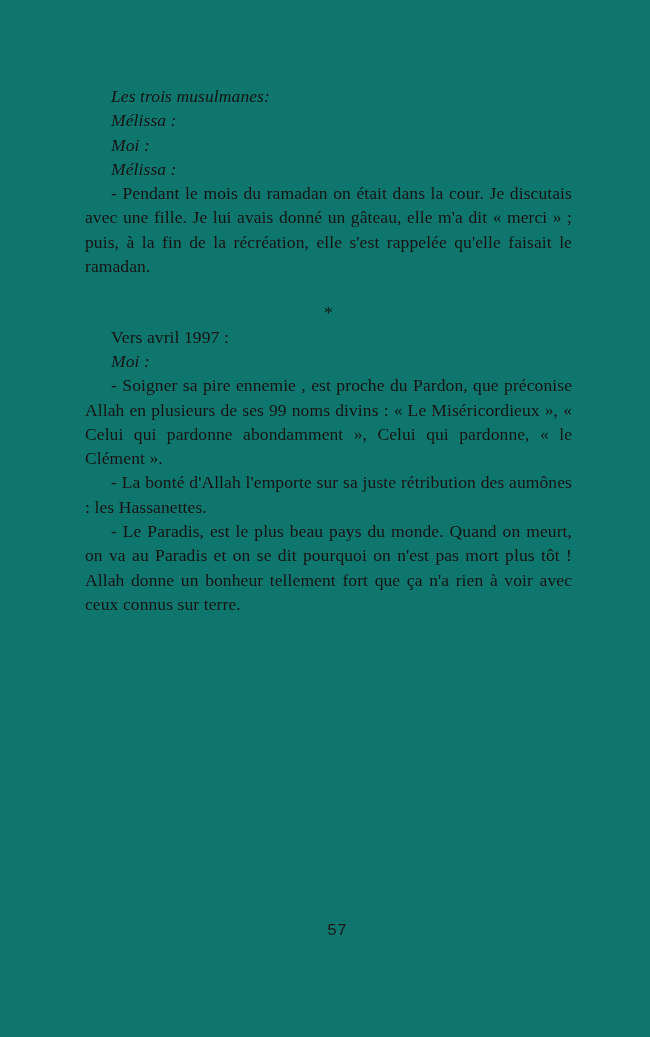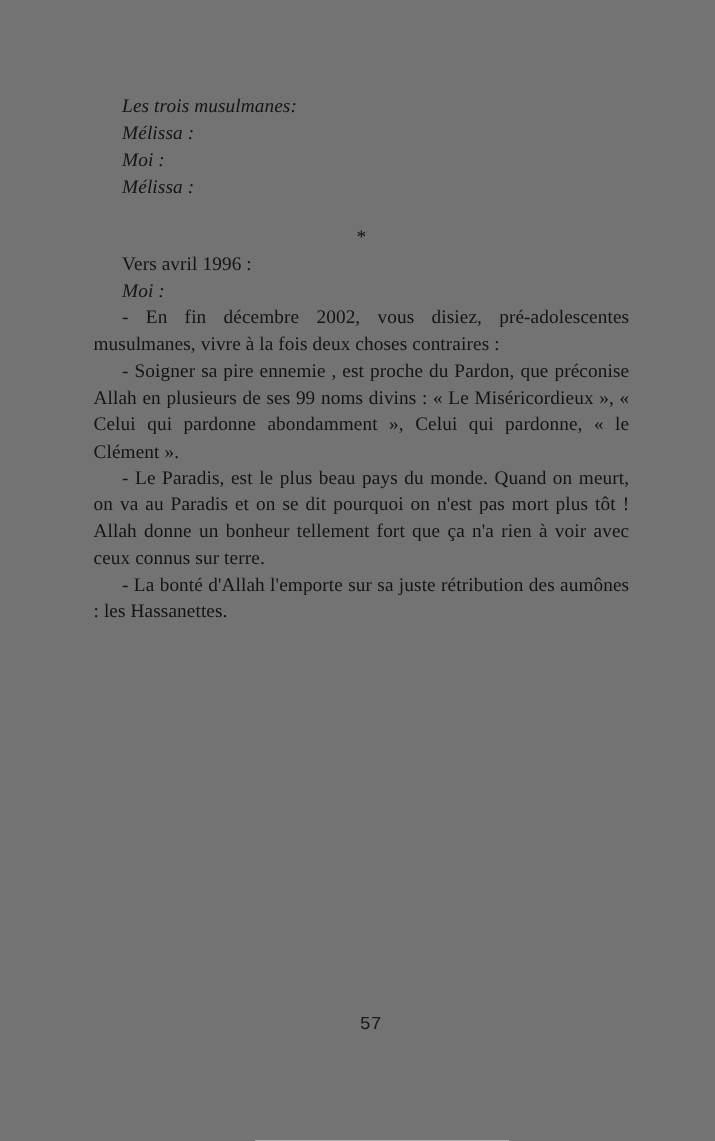--- a/index.html
+++ b/index.html
@@ -11,21 +11,21 @@
     width: 650px;
     height: 1037px;
     position: relative;
     font-family: "Liberation Serif", serif;
     color: #141414;
     overflow: hidden;
   }
   .book-page {
     position: absolute;
     inset: 0;
-    background: #737373;
+    background: #0f766e;
   }
   .text-column {
     position: absolute;
     left: 85px;
     top: 84px;
     width: 487px;
     font-size: 17.5px;
     line-height: 24.3px;
     text-align: justify;
     letter-spacing: 0.1px;
@@ -56,22 +56,22 @@
 </style>
 </head>
 <body>
 
 <div class="book-page">
   <div class="text-column">
     <p class="speaker">Les trois musulmanes:</p>
     <p class="speaker">Mélissa :</p>
     <p class="speaker">Moi :</p>
     <p class="speaker">Mélissa :</p>
+    <p class="dialogue">- Pendant le mois du ramadan on était dans la cour. Je discutais avec une fille. Je lui avais donné un gâteau, elle m'a dit « merci » ; puis, à la fin de la récréation, elle s'est rappelée qu'elle faisait le ramadan.</p>
     <p class="separator">*</p>
-    <p class="plain">Vers avril 1996 :</p>
+    <p class="plain">Vers avril 1997 :</p>
     <p class="speaker">Moi :</p>
-    <p class="dialogue">- En fin décembre 2002, vous disiez, pré-adolescentes musulmanes, vivre à la fois deux choses contraires :</p>
     <p class="dialogue">- Soigner sa pire ennemie , est proche du Pardon, que préconise Allah en plusieurs de ses 99 noms divins : « Le Miséricordieux », « Celui qui pardonne abondamment », Celui qui pardonne, « le Clément ».</p>
+    <p class="dialogue">- La bonté d'Allah l'emporte sur sa juste rétribution des aumônes : les Hassanettes.</p>
     <p class="dialogue">- Le Paradis, est le plus beau pays du monde. Quand on meurt, on va au Paradis et on se dit pourquoi on n'est pas mort plus tôt ! Allah donne un bonheur tellement fort que ça n'a rien à voir avec ceux connus sur terre.</p>
-    <p class="dialogue">- La bonté d'Allah l'emporte sur sa juste rétribution des aumônes : les Hassanettes.</p>
   </div>
   <div class="page-number">57</div>
 </div>
 
 </body></html>

